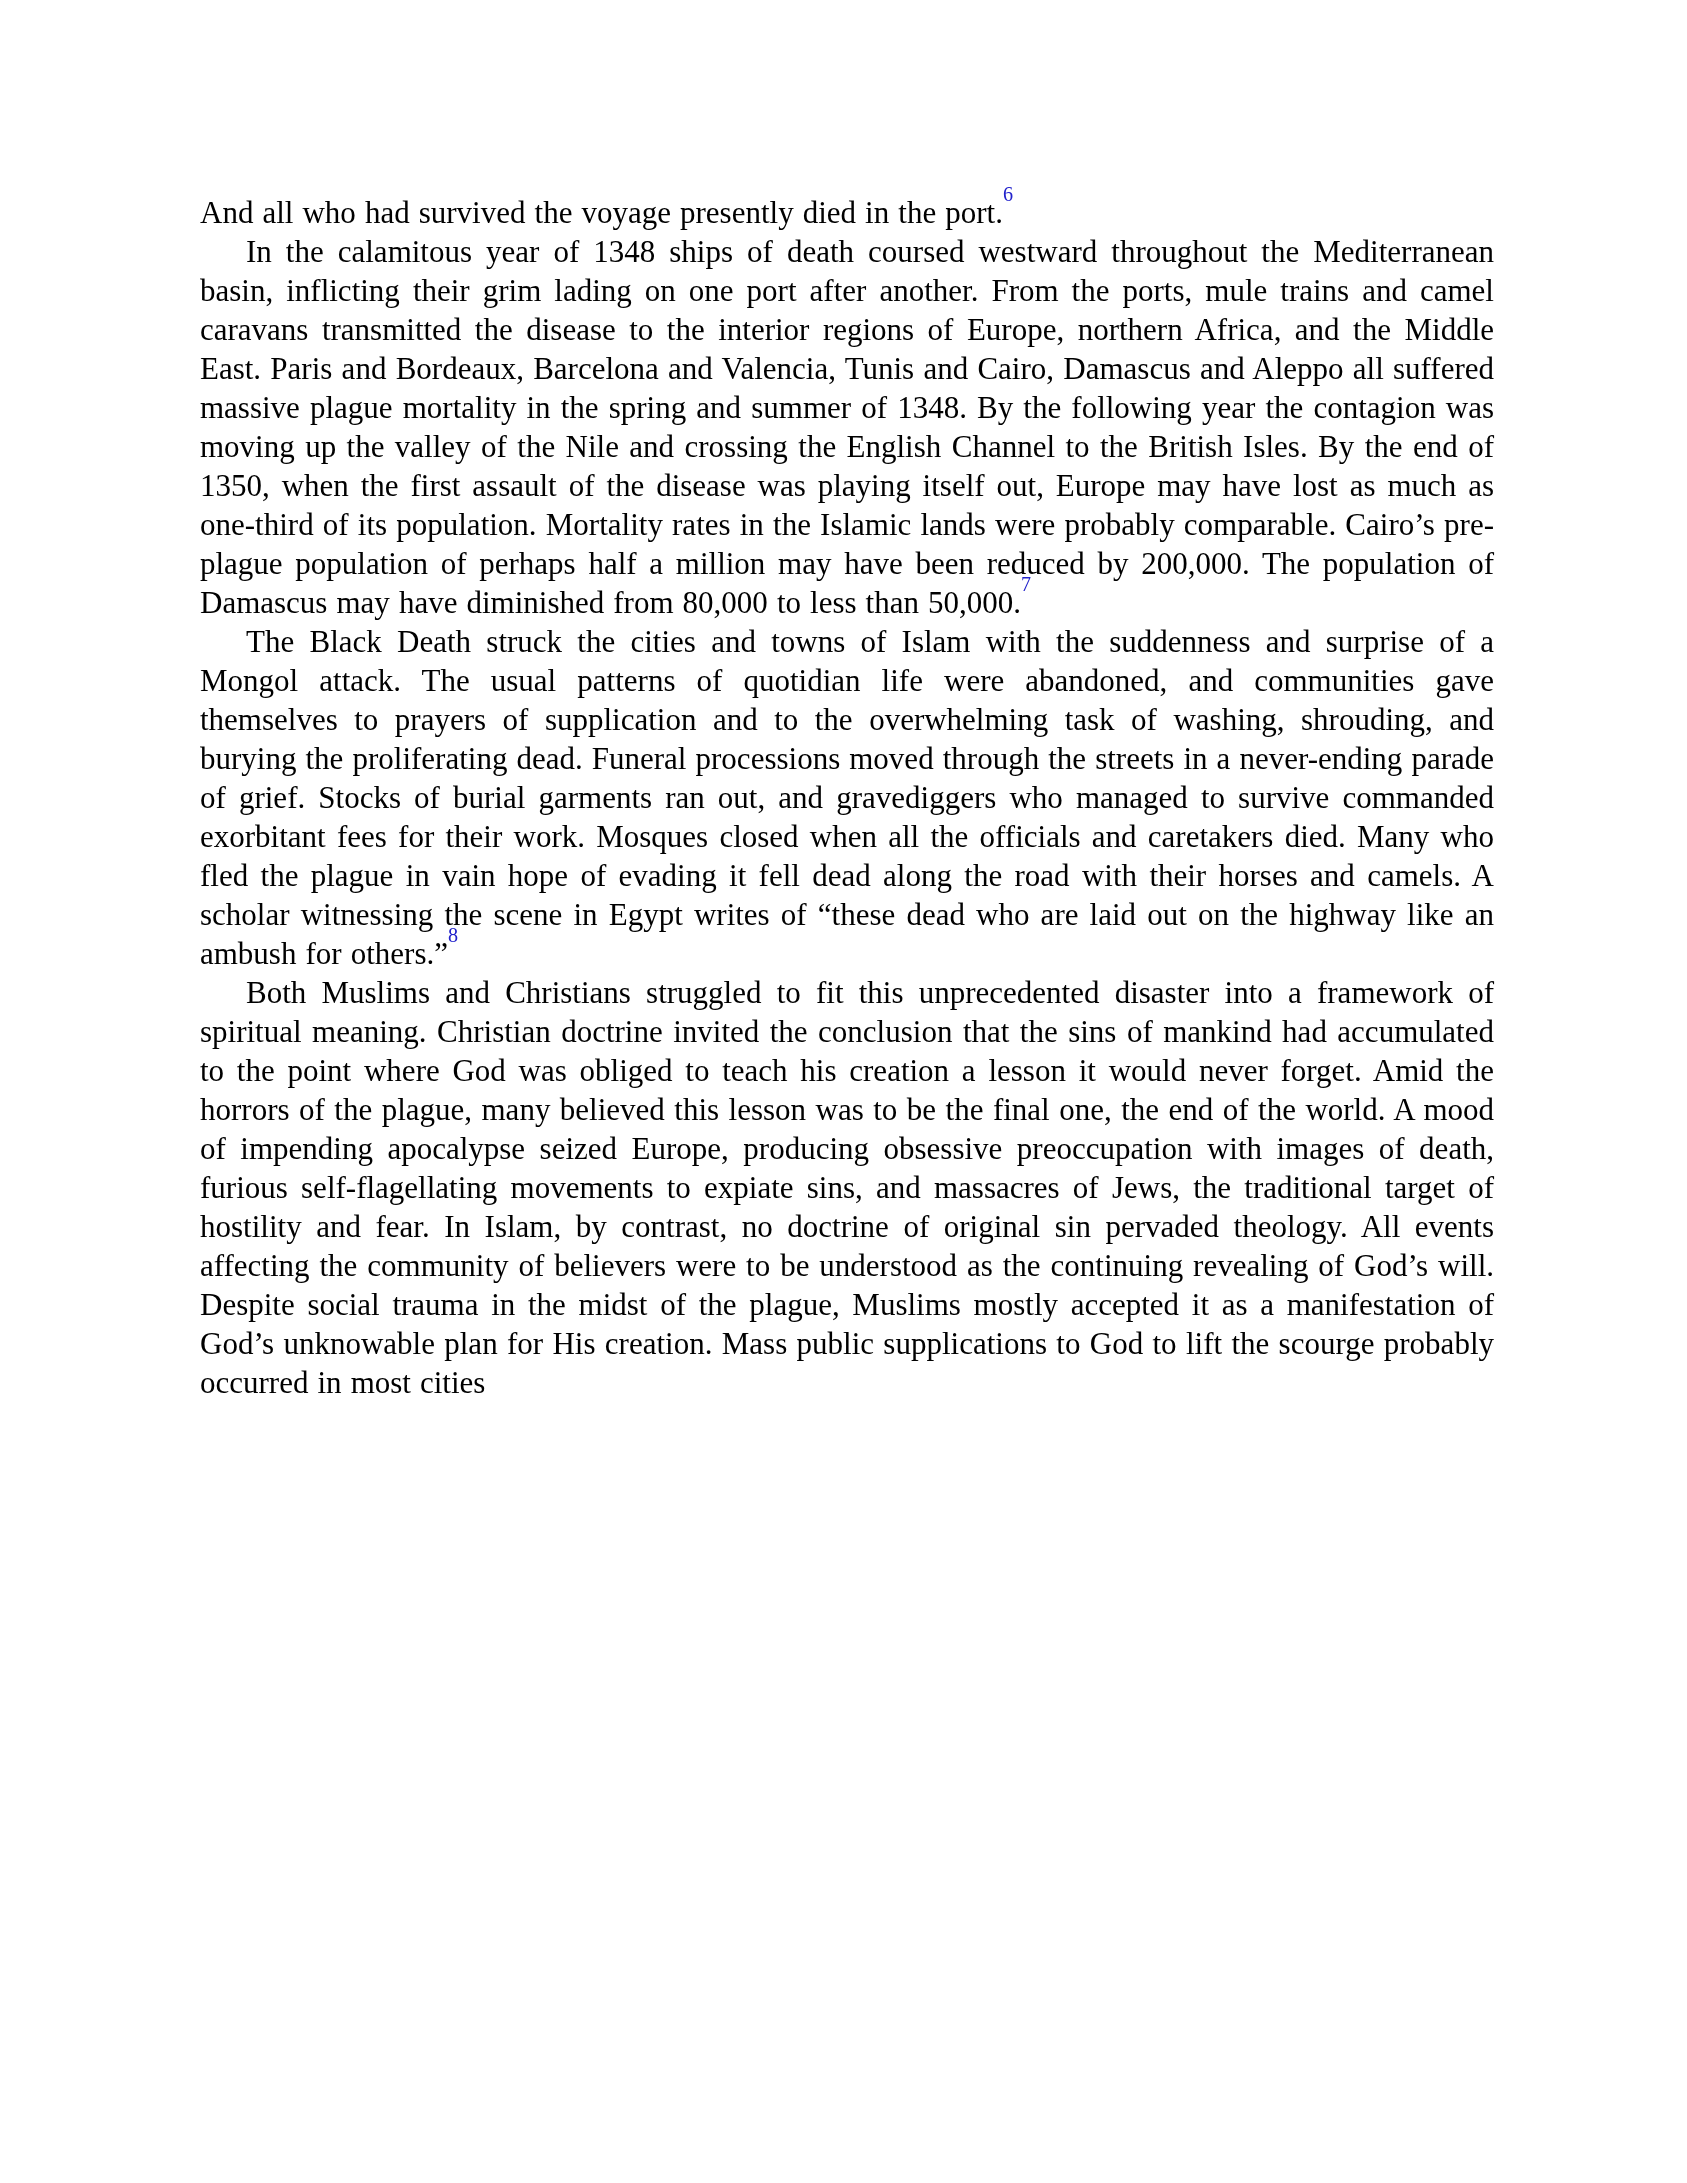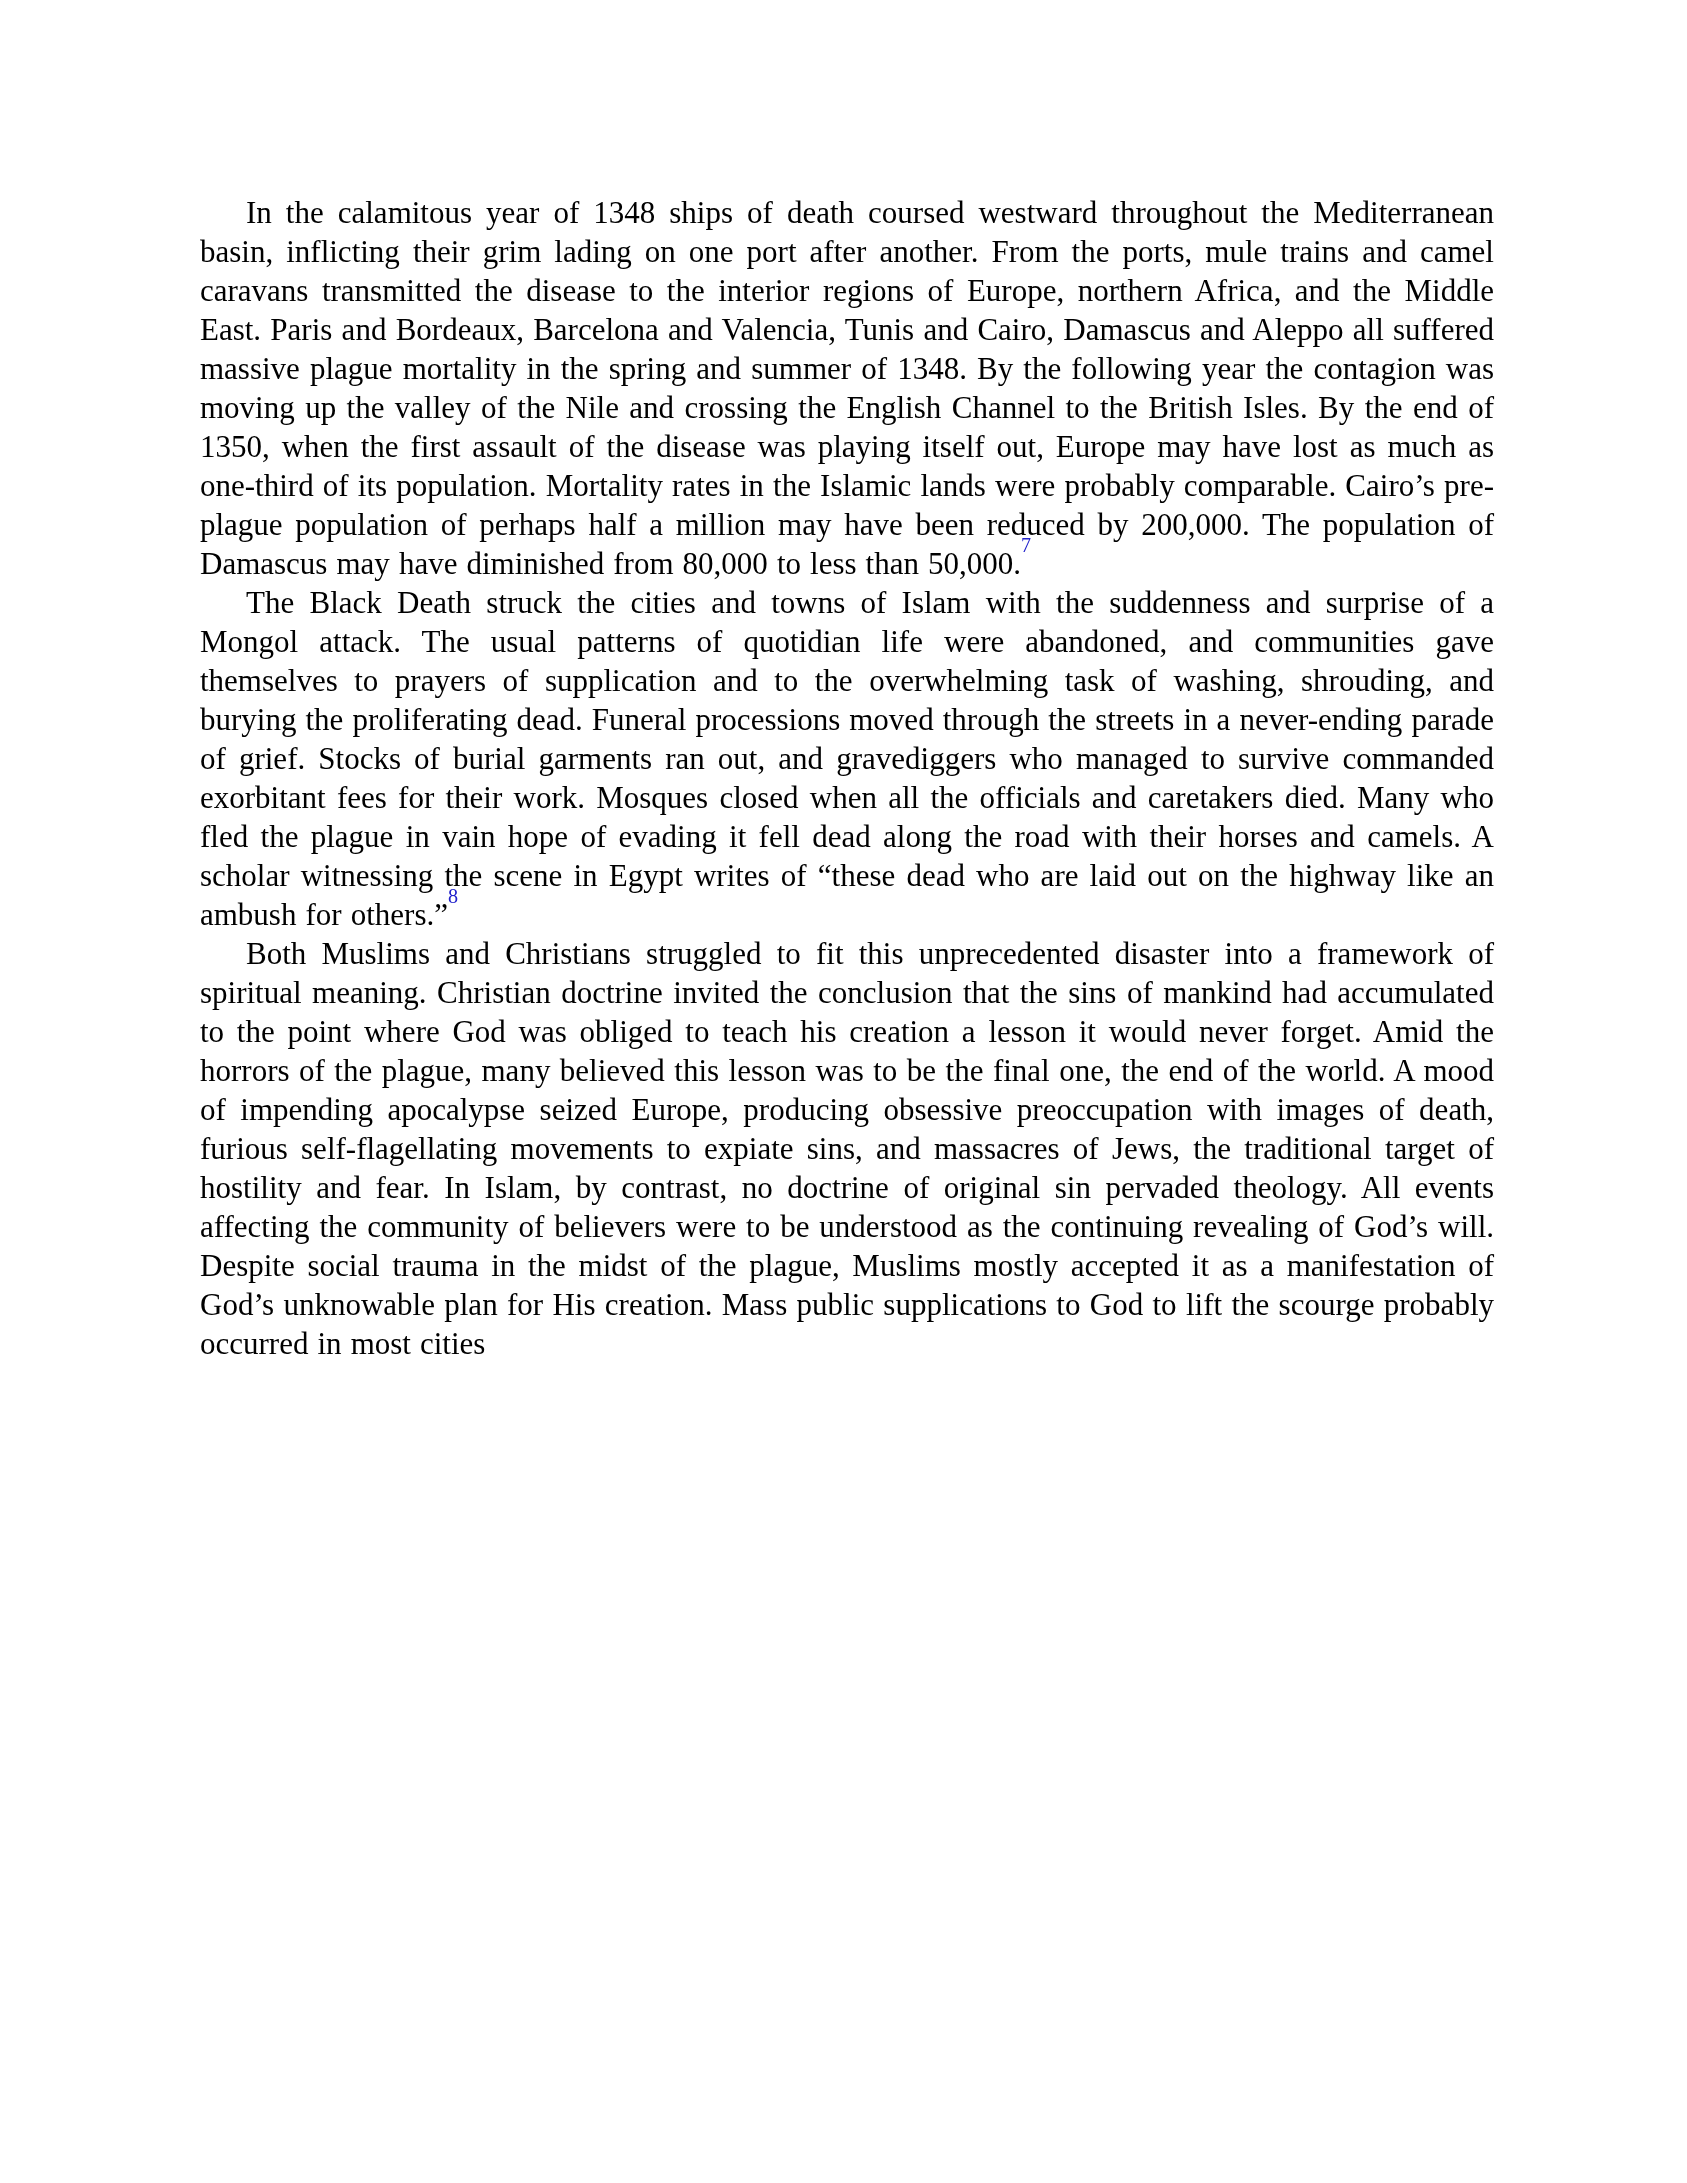--- a/index.html
+++ b/index.html
@@ -38,20 +38,21 @@
     position: relative;
     top: -0.55em;
     text-decoration: none;
   }
 </style>
 </head>
 <body>
 
 <div class="page">
 
+  <p class="para"><span>And all who had survived the voyage presently died in the port.</span><sup class="fn">6</sup></p>
 
   <p class="para indent"><span>In the calamitous year of 1348 ships of death coursed westward throughout the Mediterranean basin, inflicting their grim lading on one port after another. From the ports, mule trains and camel caravans transmitted the disease to the interior regions of Europe, northern Africa, and the Middle East. Paris and Bordeaux, Barcelona and Valencia, Tunis and Cairo, Damascus and Aleppo all suffered massive plague mortality in the spring and summer of 1348. By the following year the contagion was moving up the valley of the Nile and crossing the English Channel to the British Isles. By the end of 1350, when the first assault of the disease was playing itself out, Europe may have lost as much as one-third of its population. Mortality rates in the Islamic lands were probably comparable. Cairo’s pre-plague population of perhaps half a million may have been reduced by 200,000. The population of Damascus may have diminished from 80,000 to less than 50,000.</span><sup class="fn">7</sup></p>
 
   <p class="para indent"><span>The Black Death struck the cities and towns of Islam with the suddenness and surprise of a Mongol attack. The usual patterns of quotidian life were abandoned, and communities gave themselves to prayers of supplication and to the overwhelming task of washing, shrouding, and burying the proliferating dead. Funeral processions moved through the streets in a never-ending parade of grief. Stocks of burial garments ran out, and gravediggers who managed to survive commanded exorbitant fees for their work. Mosques closed when all the officials and caretakers died. Many who fled the plague in vain hope of evading it fell dead along the road with their horses and camels. A scholar witnessing the scene in Egypt writes of “these dead who are laid out on the highway like an ambush for others.”</span><sup class="fn">8</sup></p>
 
   <p class="para indent"><span>Both Muslims and Christians struggled to fit this unprecedented disaster into a framework of spiritual meaning. Christian doctrine invited the conclusion that the sins of mankind had accumulated to the point where God was obliged to teach his creation a lesson it would never forget. Amid the horrors of the plague, many believed this lesson was to be the final one, the end of the world. A mood of impending apocalypse seized Europe, producing obsessive preoccupation with images of death, furious self-flagellating movements to expiate sins, and massacres of Jews, the traditional target of hostility and fear. In Islam, by contrast, no doctrine of original sin pervaded theology. All events affecting the community of believers were to be understood as the continuing revealing of God’s will. Despite social trauma in the midst of the plague, Muslims mostly accepted it as a manifestation of God’s unknowable plan for His creation. Mass public supplications to God to lift the scourge probably occurred in most cities</span></p>
 
 </div>
 
 

